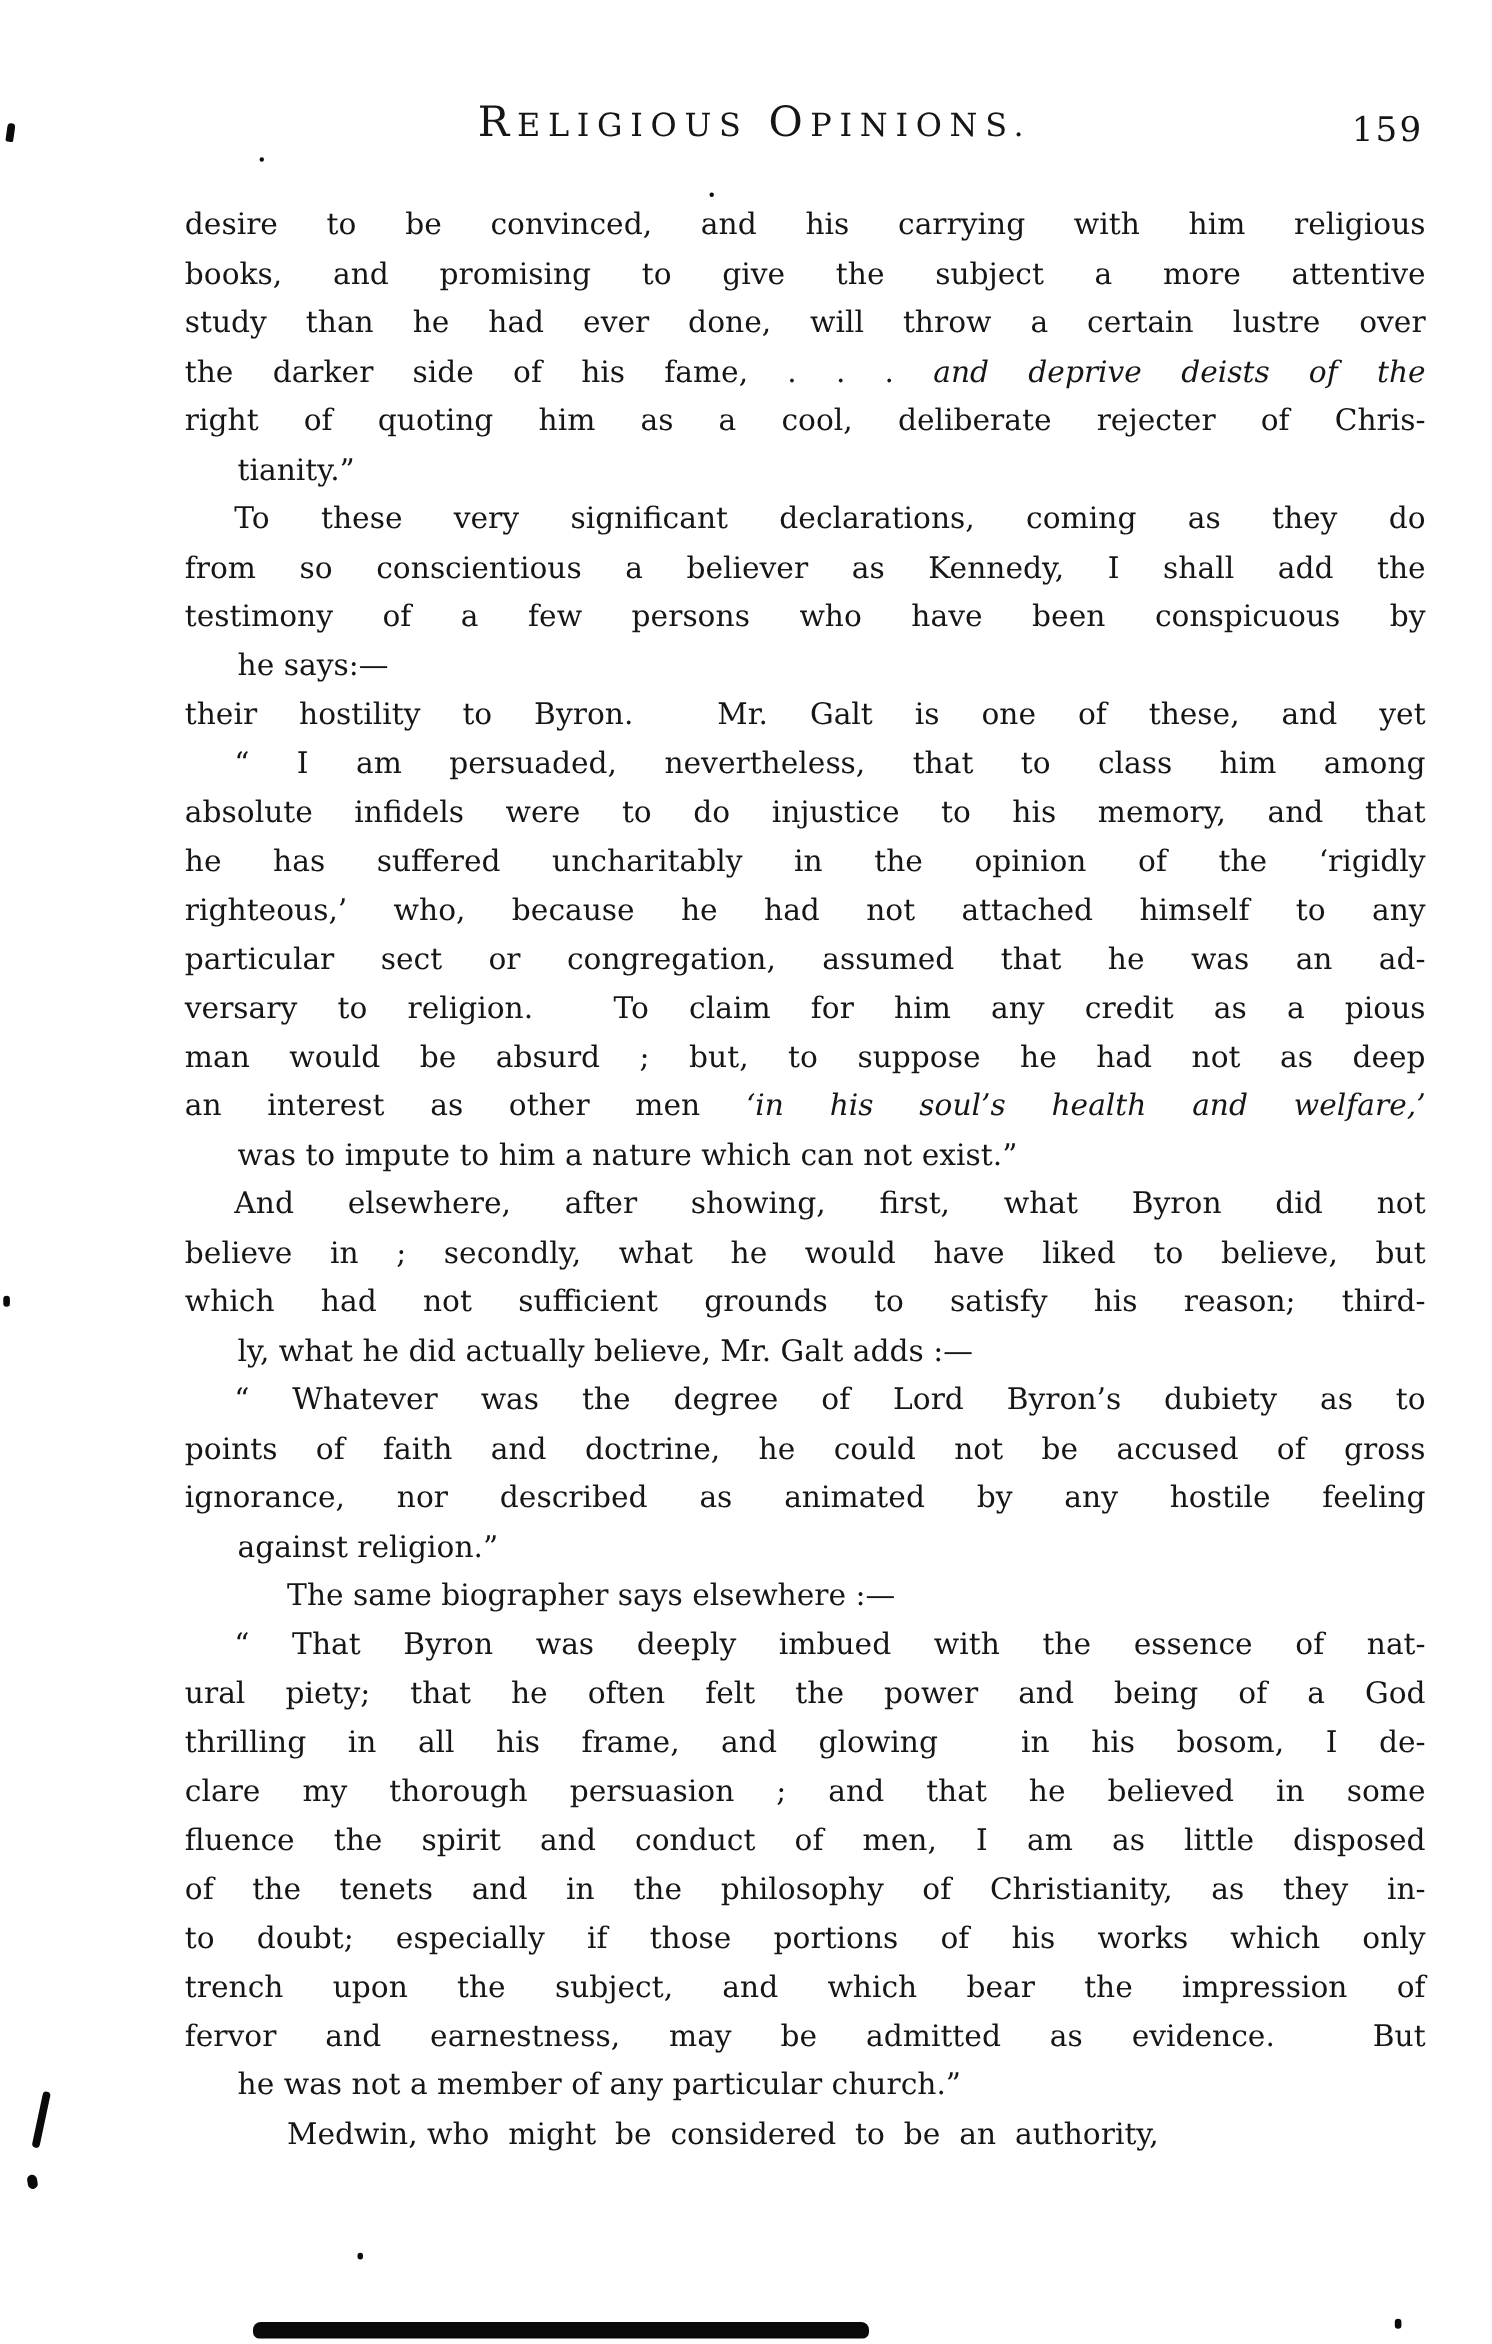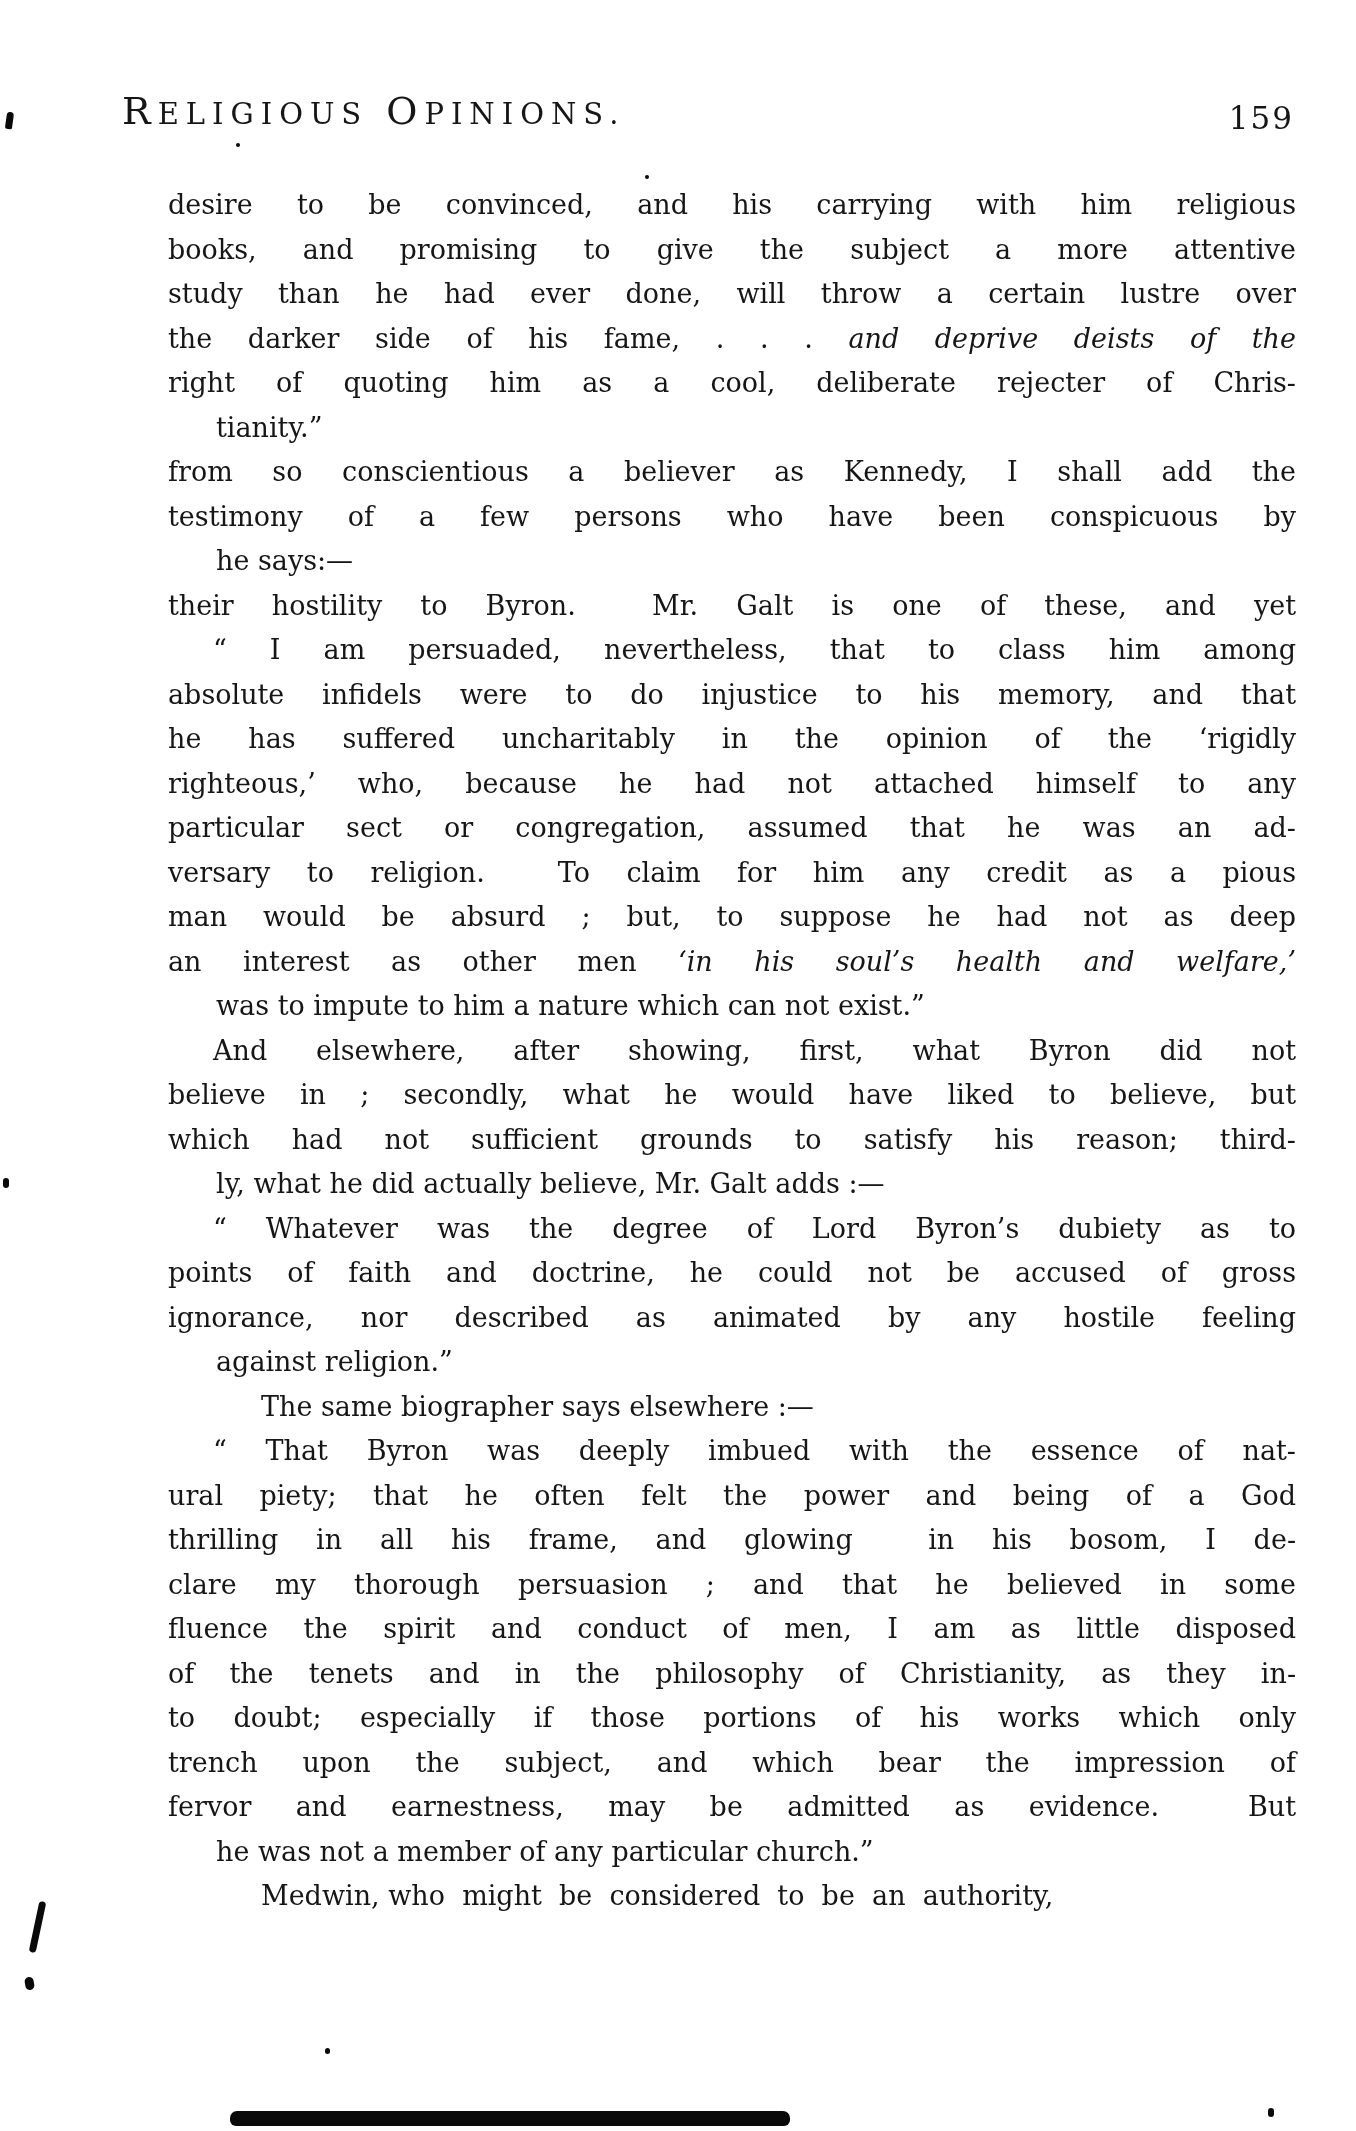--- a/index.html
+++ b/index.html
@@ -15,21 +15,21 @@
   .header {
     position: absolute;
     top: 88px;
     left: 168px;
     width: 1128px;
     height: 48px;
   }
   .running-title {
     position: absolute;
     left: 0; right: 0;
-    text-align: left;
+    text-align: center;
     transform: translateX(-46px);
     white-space: nowrap;
   }
   .running-title .cap {
     font-size: 38px;
     letter-spacing: 7px;
     line-height: 46px;
   }
   .running-title .sc {
     font-size: 29px;
@@ -91,20 +91,21 @@
     <div class="pagenum">159</div>
   </div>
 
   <div class="body-text" id="body-text">
       <div class="line"><span>desire to be convinced, and his carrying with him religious</span></div>
       <div class="line"><span>books, and promising to give the subject a more attentive</span></div>
       <div class="line"><span>study than he had ever done, will throw a certain lustre over</span></div>
       <div class="line"><span>the darker side of his fame, . . . </span><span class="it">and deprive deists of the</span></div>
       <div class="line"><span>right of quoting him as a cool, deliberate rejecter of Chris-</span></div>
       <div class="line end"><span>tianity.”</span></div>
+      <div class="line indent"><span>To these very significant declarations, coming as they do</span></div>
       <div class="line"><span>from so conscientious a believer as Kennedy, I shall add the</span></div>
       <div class="line"><span>testimony of a few persons who have been conspicuous by</span></div>
       <div class="line end"><span>he says:—</span></div>
       <div class="line"><span>their hostility to Byron.  Mr. Galt is one of these, and yet</span></div>
       <div class="line indent"><span>“ I am persuaded, nevertheless, that to class him among</span></div>
       <div class="line"><span>absolute infidels were to do injustice to his memory, and that</span></div>
       <div class="line"><span>he has suffered uncharitably in the opinion of the ‘rigidly</span></div>
       <div class="line"><span>righteous,’ who, because he had not attached himself to any</span></div>
       <div class="line"><span>particular sect or congregation, assumed that he was an ad-</span></div>
       <div class="line"><span>versary to religion.  To claim for him any credit as a pious</span></div>

